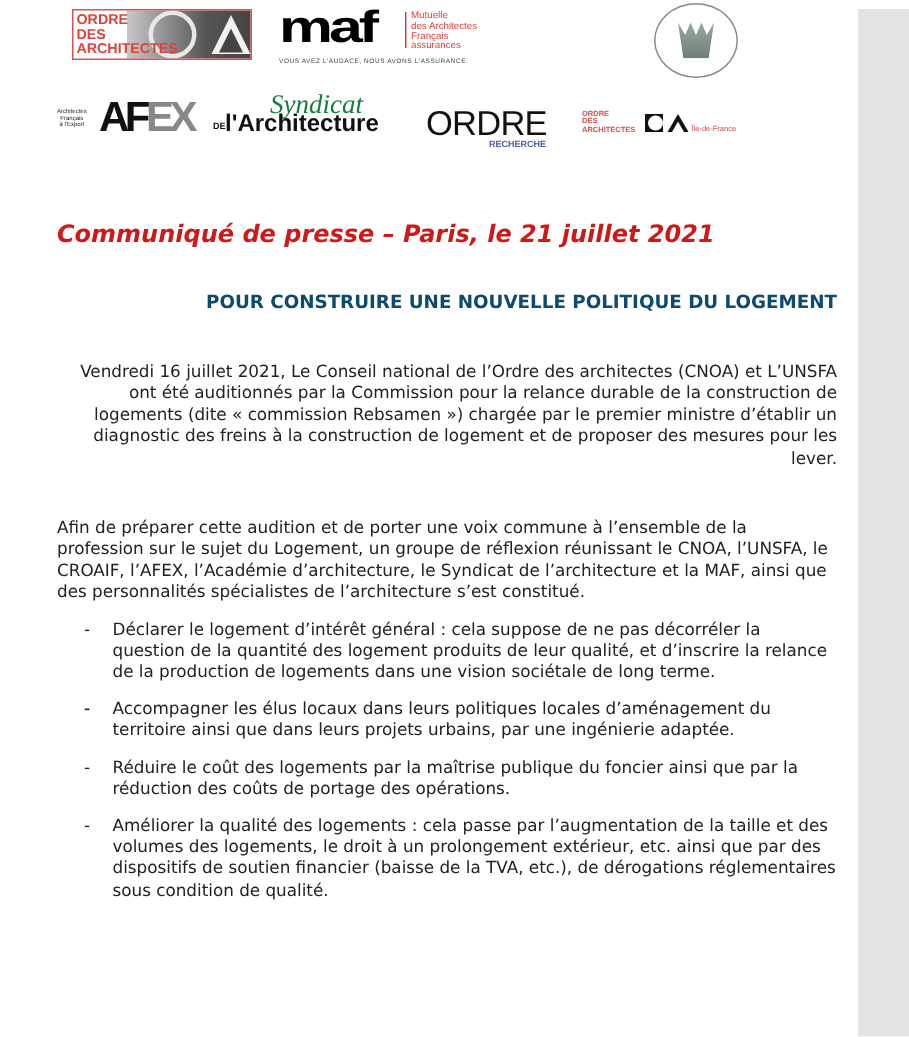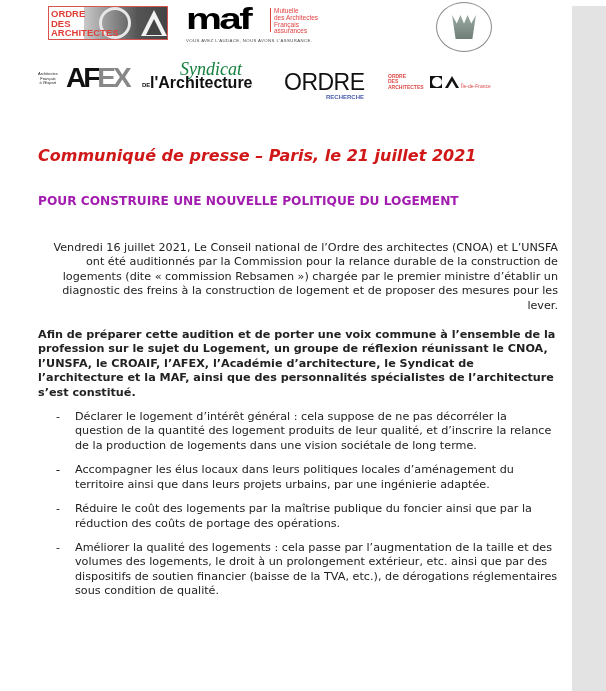--- a/index.html
+++ b/index.html
@@ -53,24 +53,24 @@
     .logo-croaif .sub { position: absolute; left: 0; top: 0; font-family: "Liberation Sans", sans-serif; font-weight: bold; font-size: 5px; line-height: 5.4px; color: #e04a4a; white-space: pre; }
     .logo-croaif .sq { position: absolute; left: 42px; top: 2px; width: 12px; height: 12px; background: #111; }
     .logo-croaif .ci { position: absolute; left: 44px; top: 3px; width: 10px; height: 10px; border-radius: 50%; background: #fff; }
     .logo-croaif .tr { position: absolute; left: 57px; top: 2px; width: 0; height: 0; border-left: 7px solid transparent; border-right: 7px solid transparent; border-bottom: 12px solid #111; }
     .logo-croaif .tr2 { position: absolute; left: 60px; top: 7px; width: 0; height: 0; border-left: 4px solid transparent; border-right: 4px solid transparent; border-bottom: 7px solid #fff; }
     .logo-croaif .region { position: absolute; left: 73px; top: 9px; font-family: "Liberation Sans", sans-serif; font-size: 5px; color: #e04a4a; white-space: nowrap; }
 
     
     .doc { position: absolute; left: 38px; top: 146px; width: 520px; }
     .dateline { font-family: "DejaVu Sans", sans-serif; font-weight: bold; font-style: italic; font-size: 16px; color: #d01818; }
-    .title { margin-top: 28px; font-family: "DejaVu Sans", sans-serif; font-weight: bold; font-size: 12.2px; line-height: 16px; color: #a21caf; }
+    .title { margin-top: 28px; font-family: "DejaVu Sans", sans-serif; font-weight: bold; font-size: 12.2px; line-height: 16px; color: #0c4a6e; text-align: right; }
     .para { font-family: "DejaVu Sans", sans-serif; font-size: 11.2px; line-height: 14.4px; color: #222; }
     .p1 { margin-top: 32px; text-align: right; }
-    .p2 { margin-top: 15px; font-weight: bold; }
+    .p2 { margin-top: 32px; }
     .p3 { margin-top: 10px; }
     .list { margin-top: 10px; list-style: none; }
     .list li { position: relative; padding-left: 37px; margin-bottom: 10px; }
     .list li .dash { position: absolute; left: 18px; top: 0; }
   </style>
 </head>
 <body>
 
 <div class="side-panel"></div>
 

